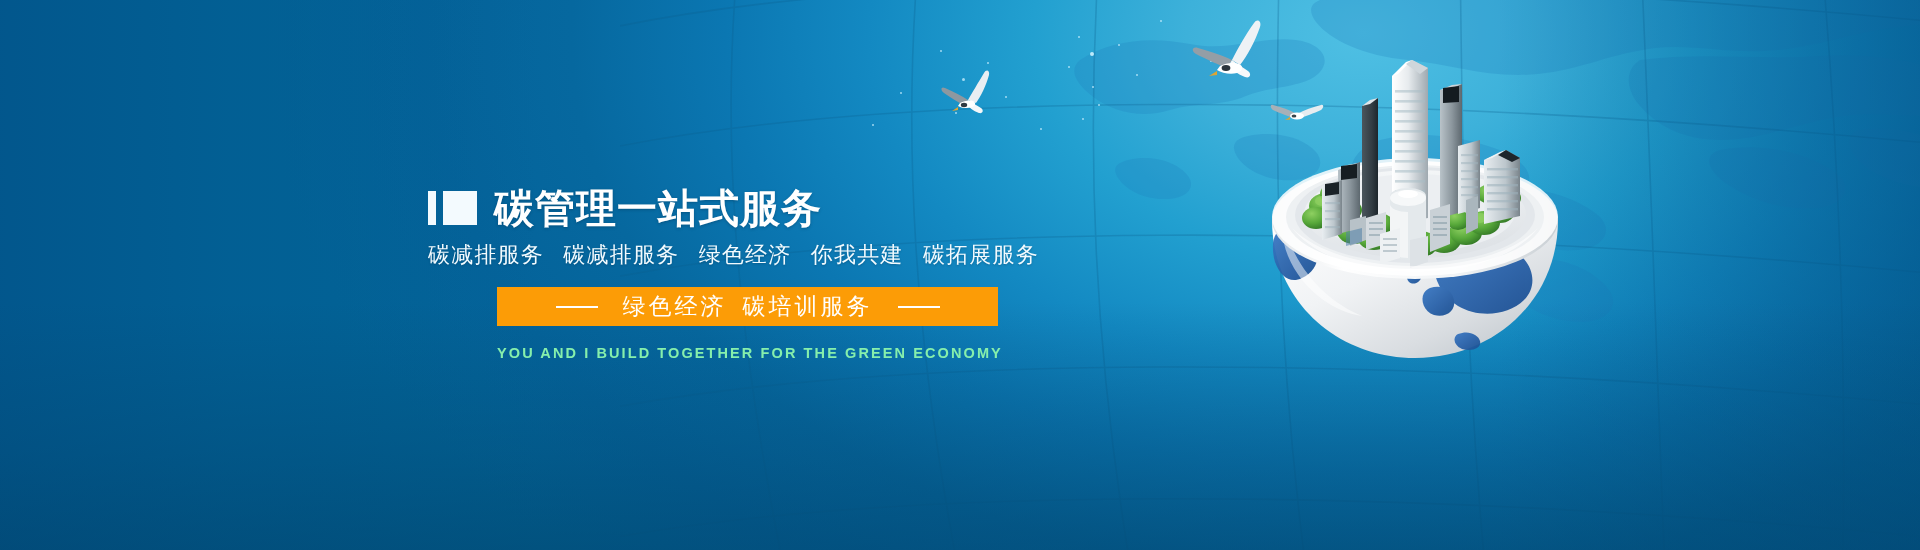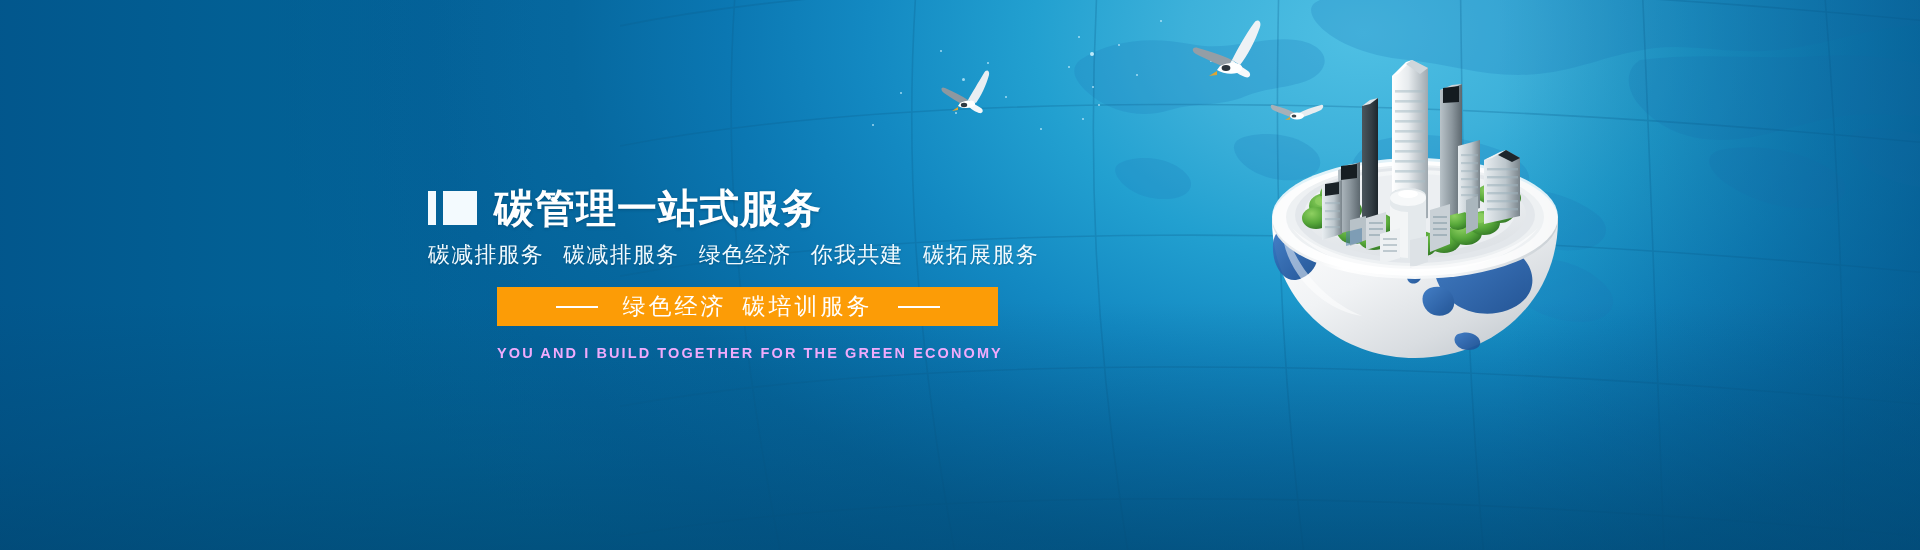--- a/index.html
+++ b/index.html
@@ -122,21 +122,21 @@
     white-space: nowrap;
   }
   .slogan-text .gap { display: inline-block; width: 16px; }
 
   
   .eng-line {
     position: absolute;
     left: 497px; top: 345px;
     width: 501px;
     text-align: center;
-    color: #f0abfc;
+    color: #86efac;
     font-size: 14.5px;
     letter-spacing: 2.1px;
     font-weight: bold;
     white-space: nowrap;
   }
 
   
   .gull { position: absolute; }
   .gull svg { display: block; width: 100%; height: 100%; }
 

